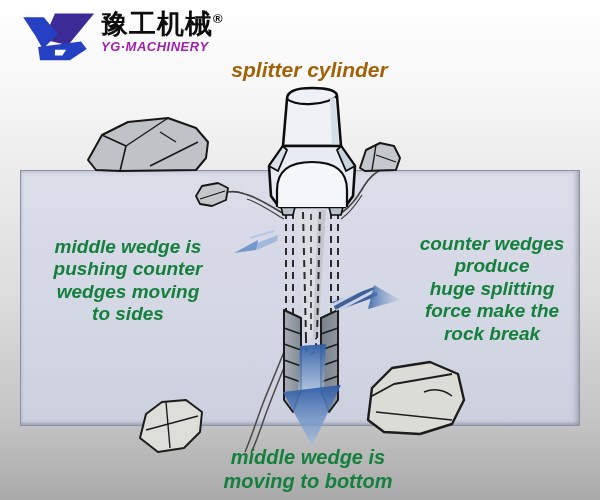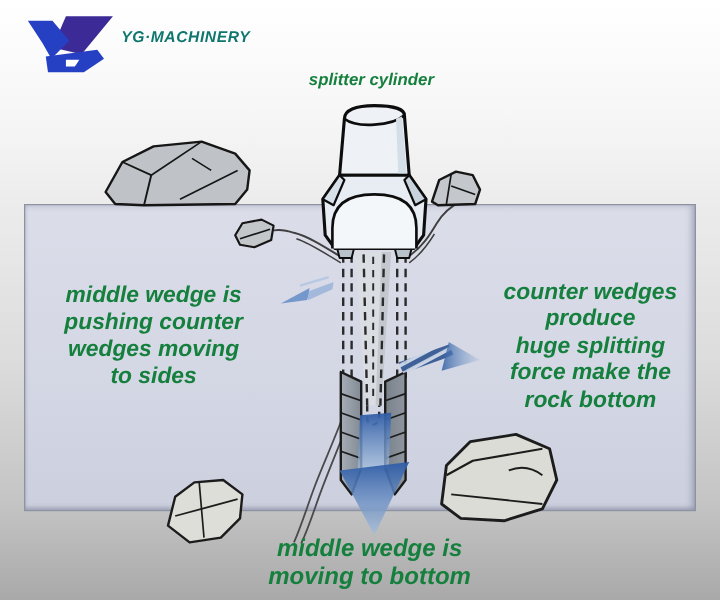--- a/index.html
+++ b/index.html
@@ -17,31 +17,31 @@
     border:1px solid #8d92a3;
     box-shadow:inset -3px 0 5px rgba(120,125,150,.45), inset 0 -2px 3px rgba(110,115,135,.35);
   }
   svg.overlay { left:0; top:0; width:600px; height:500px; pointer-events:none; }
   
   .note {
     color:#15803d;
     font-weight:bold; font-style:italic;
     text-align:center; white-space:pre-line; line-height:1.18;
   }
-  .title-note { left:212px; top:58px; width:195px; font-size:14px; color:#15803d; }
+  .title-note { left:212px; top:58px; width:195px; font-size:21px; color:#a16207; }
   .left-note  { left:28px;  top:236px; width:200px; font-size:19px; }
   .right-note { left:392px; top:233px; width:200px; font-size:19px; }
   .bottom-note{ left:188px; top:446px; width:240px; font-size:20px; }
   
   .logo { left:10px; top:6px; display:flex; align-items:flex-start; }
   .logo-glyph { width:88px; height:56px; }
   .logo-text { margin-left:3px; padding-top:4px; }
   .logo-cn { font-size:27px; font-weight:bold; color:#0d0d0d; letter-spacing:1px; line-height:1.05; white-space:nowrap; }
   .logo-cn sup { font-size:13px; font-weight:bold; vertical-align:super; }
-  .logo-en { font-size:13px; font-weight:800; font-style:italic; color:#0f766e; letter-spacing:.5px; margin-top:13px; }
+  .logo-en { font-size:13px; font-weight:800; font-style:italic; color:#a21caf; letter-spacing:.5px; margin-top:1px; }
 </style>
 </head>
 <body>
 
 <div class="abs rock-block"></div>
 
 <svg class="abs overlay" viewBox="0 0 600 500">
   <defs>
     <linearGradient id="gradDown" x1="0" y1="0" x2="0" y2="1">
       <stop offset="0" stop-color="#2e5ca6" stop-opacity="0.95"></stop>
@@ -158,28 +158,29 @@
 </svg>
 
 <div class="abs logo">
   <svg class="logo-glyph" viewBox="0 0 90 60">
     <polygon points="46,8 88,8 60,42 34,36" fill="#3c2a96"></polygon>
     <polygon points="12,12 34,12 49,30 33,46 25,32" fill="#2640c4"></polygon>
     <polygon points="28,44 74,38 80,46 62,58 30,58" fill="#2640c4"></polygon>
     <polygon points="46,47 58,47 54,53 46,53" fill="#ffffff"></polygon>
   </svg>
   <div class="logo-text">
+    <div class="logo-cn"><span>豫工机械</span><sup>®</sup></div>
     <div class="logo-en">YG·MACHINERY</div>
   </div>
 </div>
 
 <div class="abs note title-note">splitter cylinder</div>
 <div class="abs note left-note">middle wedge is
 pushing counter
 wedges moving
 to sides</div>
 <div class="abs note right-note">counter wedges
 produce
 huge splitting
 force make the
-rock bottom</div>
+rock break</div>
 <div class="abs note bottom-note">middle wedge is
 moving to bottom</div>
 
 </body></html>

